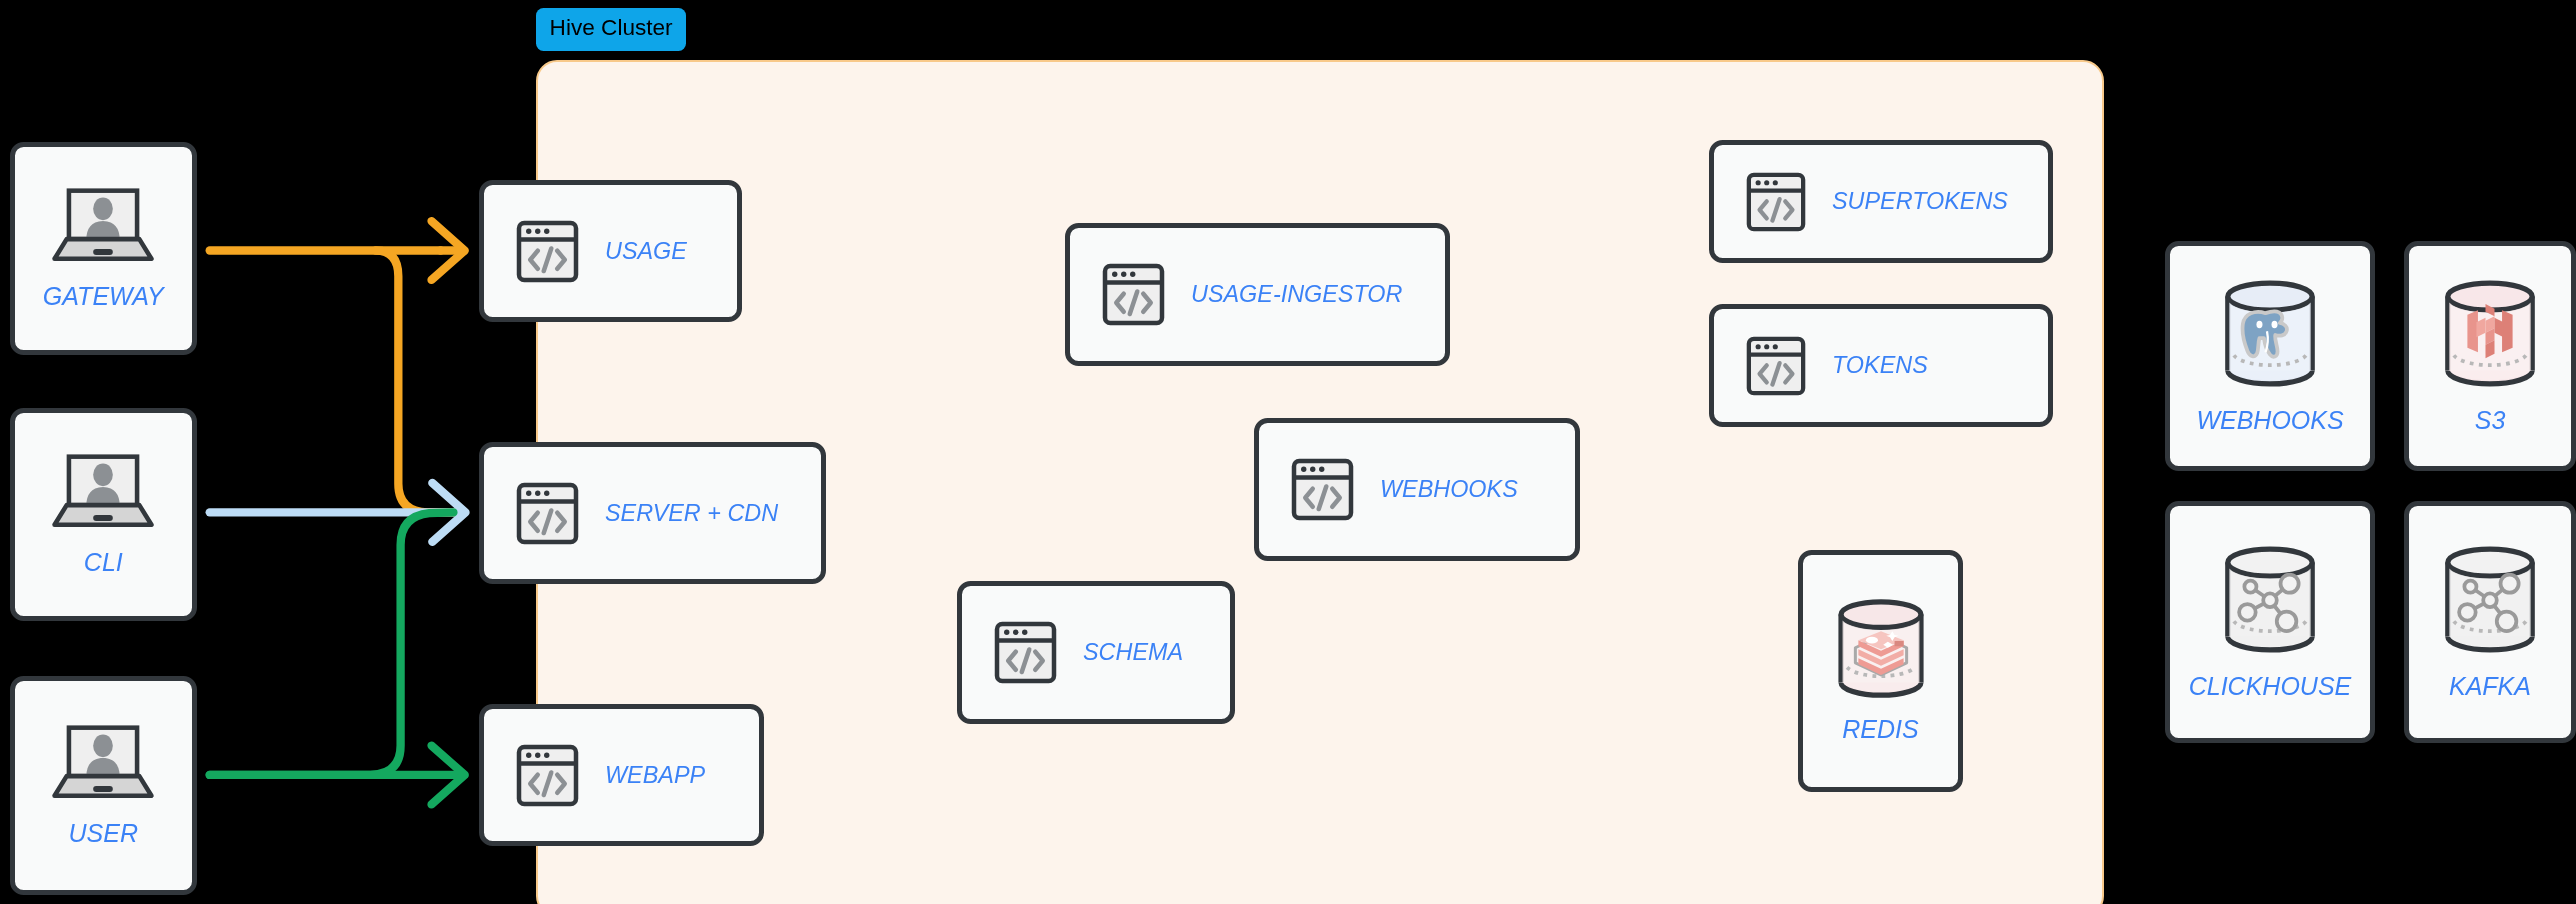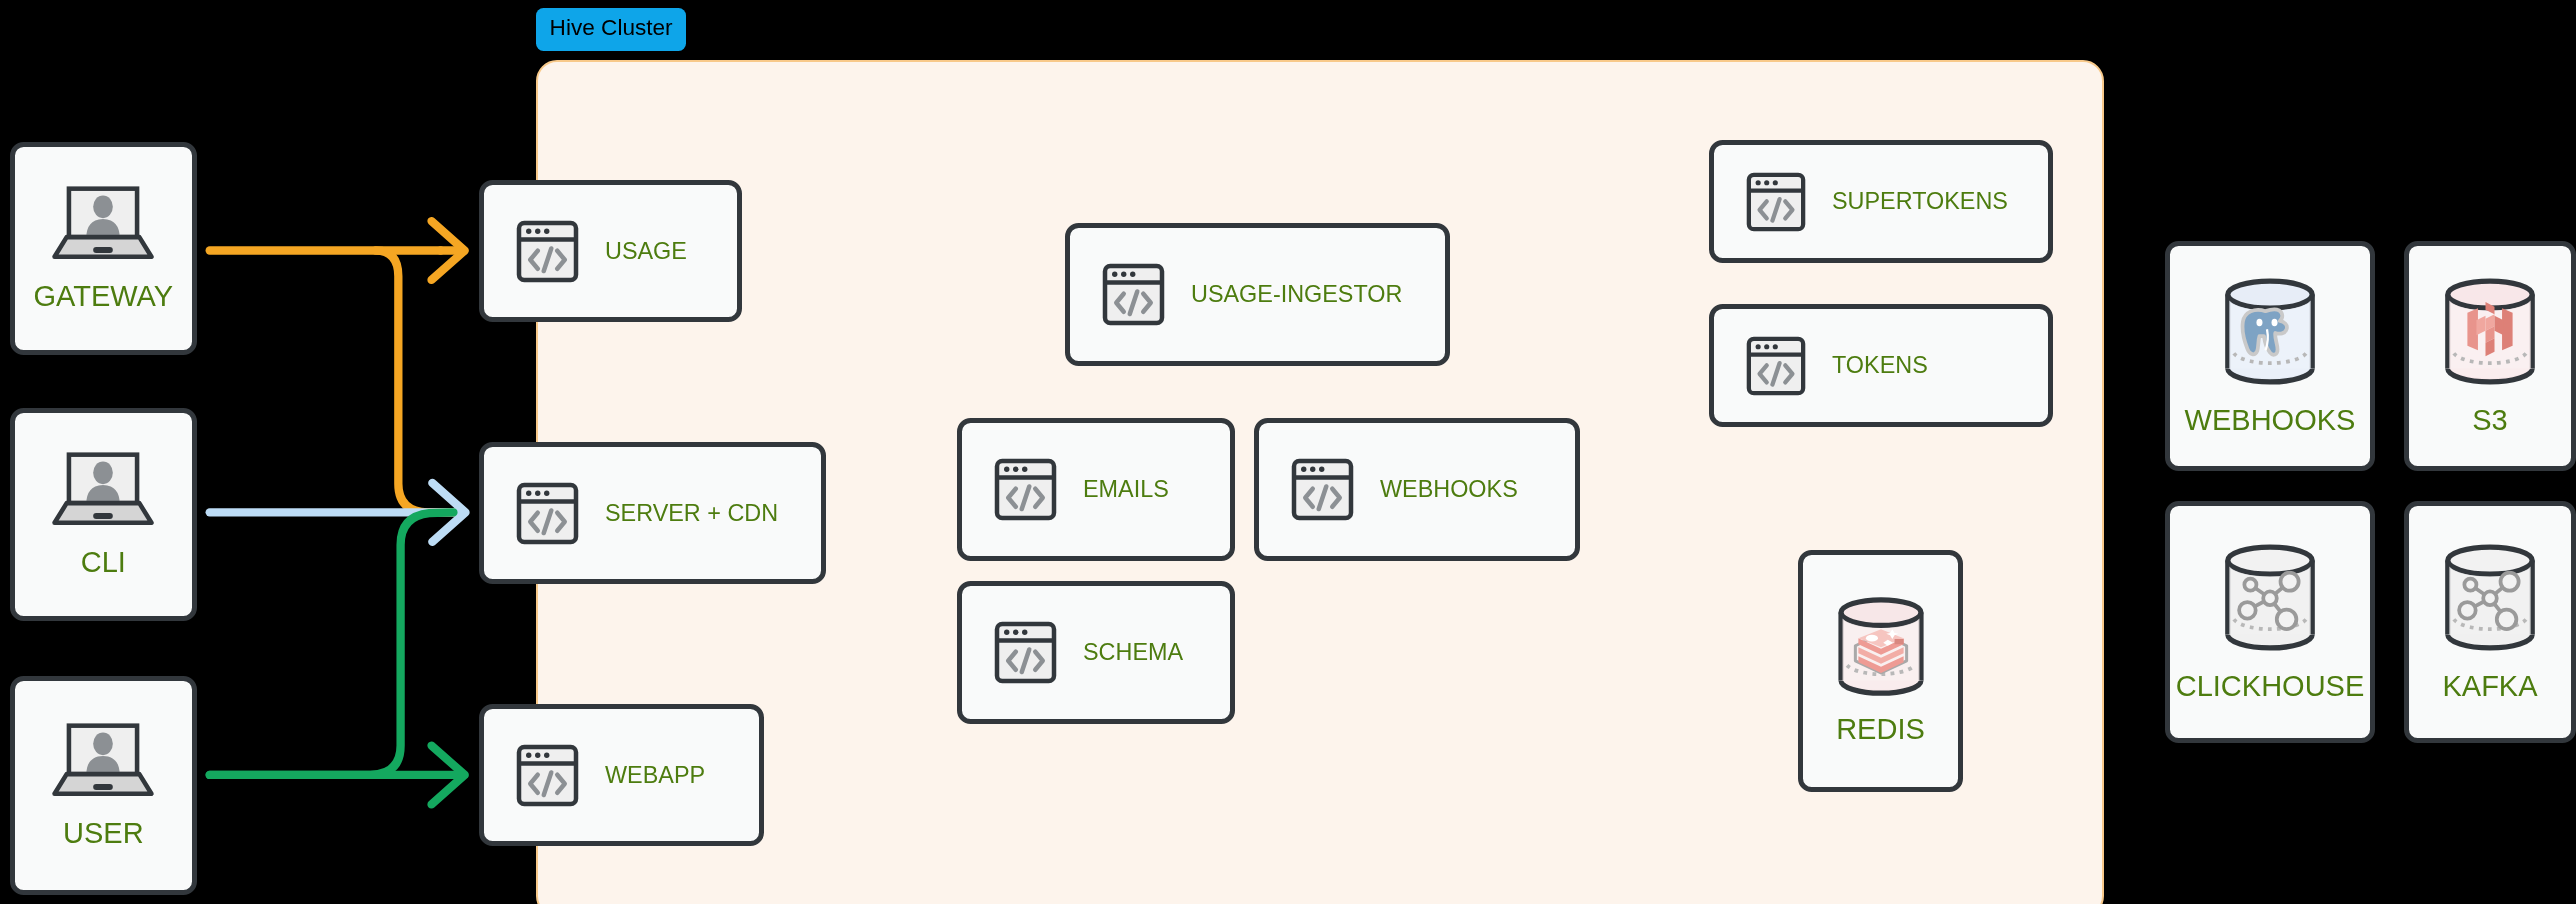--- a/index.html
+++ b/index.html
@@ -14,23 +14,23 @@
   .cluster-label{position:absolute;left:536px;top:7.5px;
            background:#0ea5e9;color:#000;font-size:22.6px;line-height:1;
            padding:9.8px 13.6px 11.3px 13.6px;border-radius:7.5px;white-space:nowrap;}
 
   
   .node{position:absolute;box-sizing:border-box;background:#F9FAFA;
         border:5.3px solid #32373C;border-radius:13.6px;}
   .node.wide{display:flex;align-items:center;}
   .node.stack{display:flex;flex-direction:column;align-items:center;justify-content:center;}
 
-  .node-label{color:#4d7c0f;white-space:nowrap;}
+  .node-label{font-style:italic;color:#3b82f6;white-space:nowrap;}
   .wide .node-label{font-size:23.4px;}
-  .stack .node-label{font-size:29px;margin-top:16.6px;}
+  .stack .node-label{font-size:25px;margin-top:16.6px;}
 
   
   .svc-icon{flex:0 0 auto;margin-left:32px;margin-right:26px;}
   .svc-icon svg{display:block;}
 
   
   .laptop svg{display:block;}
 
   
   .dbicon svg{display:block;}
@@ -186,37 +186,20 @@
         <g fill="none" stroke="#8C9094" stroke-width="6" stroke-linecap="round" stroke-linejoin="round">
           <path d="M 29 41 L 19 53 L 29 65"></path>
           <path d="M 55 41 L 65 53 L 55 65"></path>
           <path d="M 47 38 L 37 68"></path>
         </g>
       </svg>
     </span>
     <span class="node-label">USAGE-INGESTOR</span>
   </div>
 
-  <div class="node wide" style="left:957px;top:418px;width:278px;height:143px;">
-    <span class="svc-icon">
-      <svg width="63" height="63" viewBox="0 0 84 84" xmlns="http://www.w3.org/2000/svg">
-        <rect x="4" y="4" width="76" height="76" rx="7" fill="#EFEFEF" stroke="#32373C" stroke-width="6"></rect>
-        <path d="M 4 26 L 80 26" stroke="#32373C" stroke-width="6"></path>
-        <circle cx="17" cy="15" r="3.6" fill="#32373C"></circle>
-        <circle cx="29" cy="15" r="3.6" fill="#32373C"></circle>
-        <circle cx="41" cy="15" r="3.6" fill="#32373C"></circle>
-        <g fill="none" stroke="#8C9094" stroke-width="6" stroke-linecap="round" stroke-linejoin="round">
-          <path d="M 29 41 L 19 53 L 29 65"></path>
-          <path d="M 55 41 L 65 53 L 55 65"></path>
-          <path d="M 47 38 L 37 68"></path>
-        </g>
-      </svg>
-    </span>
-    <span class="node-label">EMAILS</span>
-  </div>
 
   <div class="node wide" style="left:1254px;top:418px;width:326px;height:143px;">
     <span class="svc-icon">
       <svg width="63" height="63" viewBox="0 0 84 84" xmlns="http://www.w3.org/2000/svg">
         <rect x="4" y="4" width="76" height="76" rx="7" fill="#EFEFEF" stroke="#32373C" stroke-width="6"></rect>
         <path d="M 4 26 L 80 26" stroke="#32373C" stroke-width="6"></path>
         <circle cx="17" cy="15" r="3.6" fill="#32373C"></circle>
         <circle cx="29" cy="15" r="3.6" fill="#32373C"></circle>
         <circle cx="41" cy="15" r="3.6" fill="#32373C"></circle>
         <g fill="none" stroke="#8C9094" stroke-width="6" stroke-linecap="round" stroke-linejoin="round">

